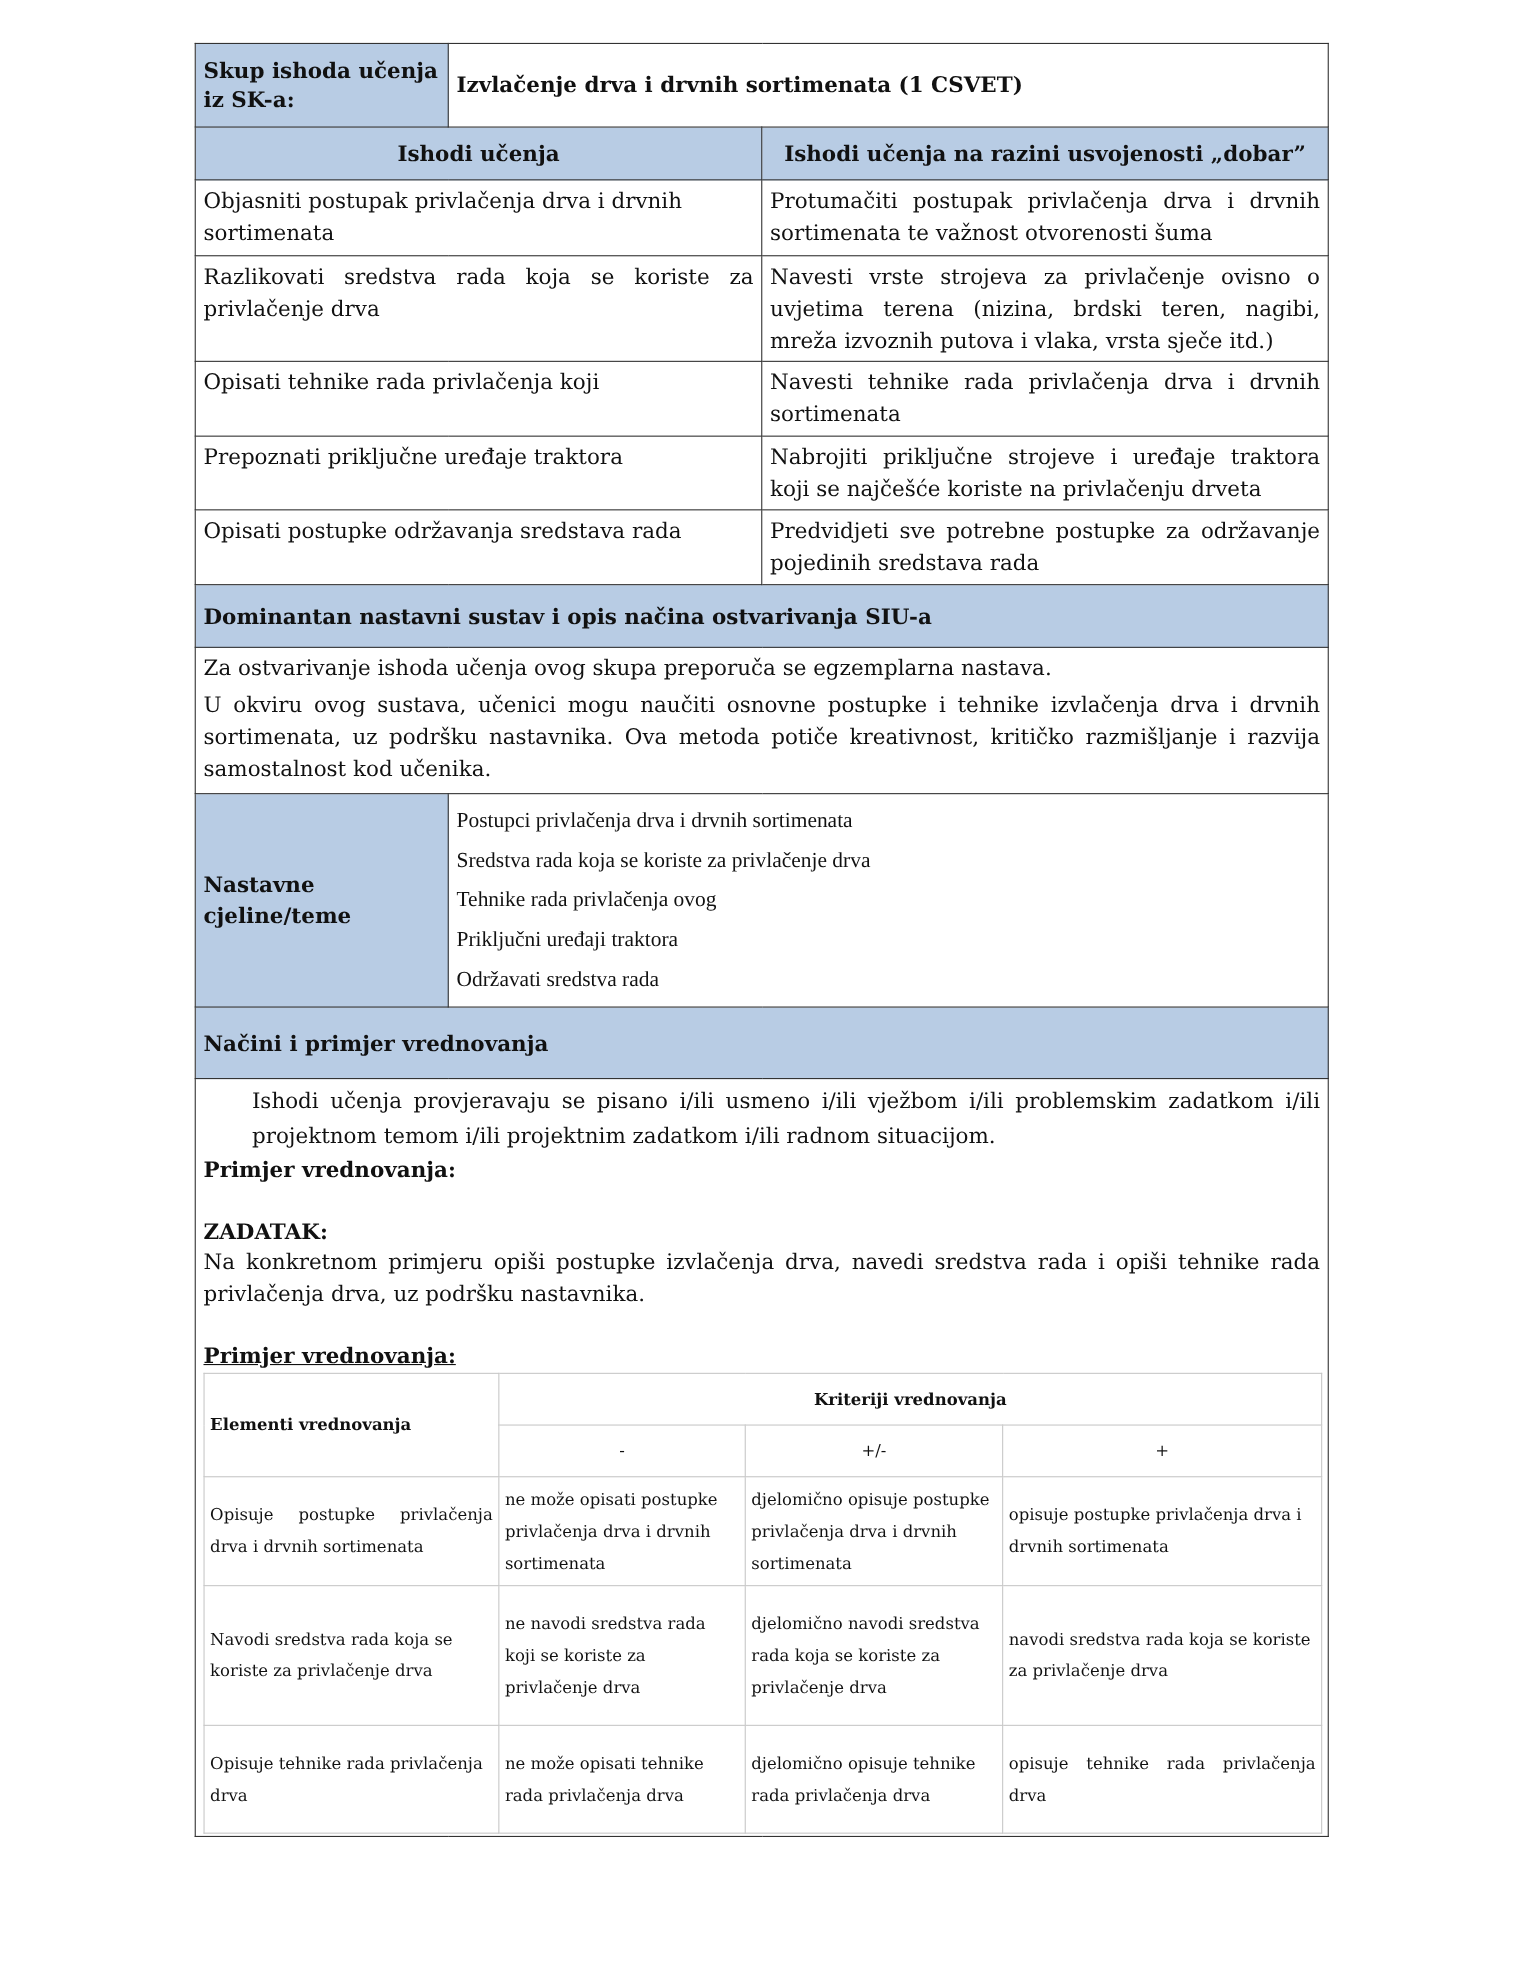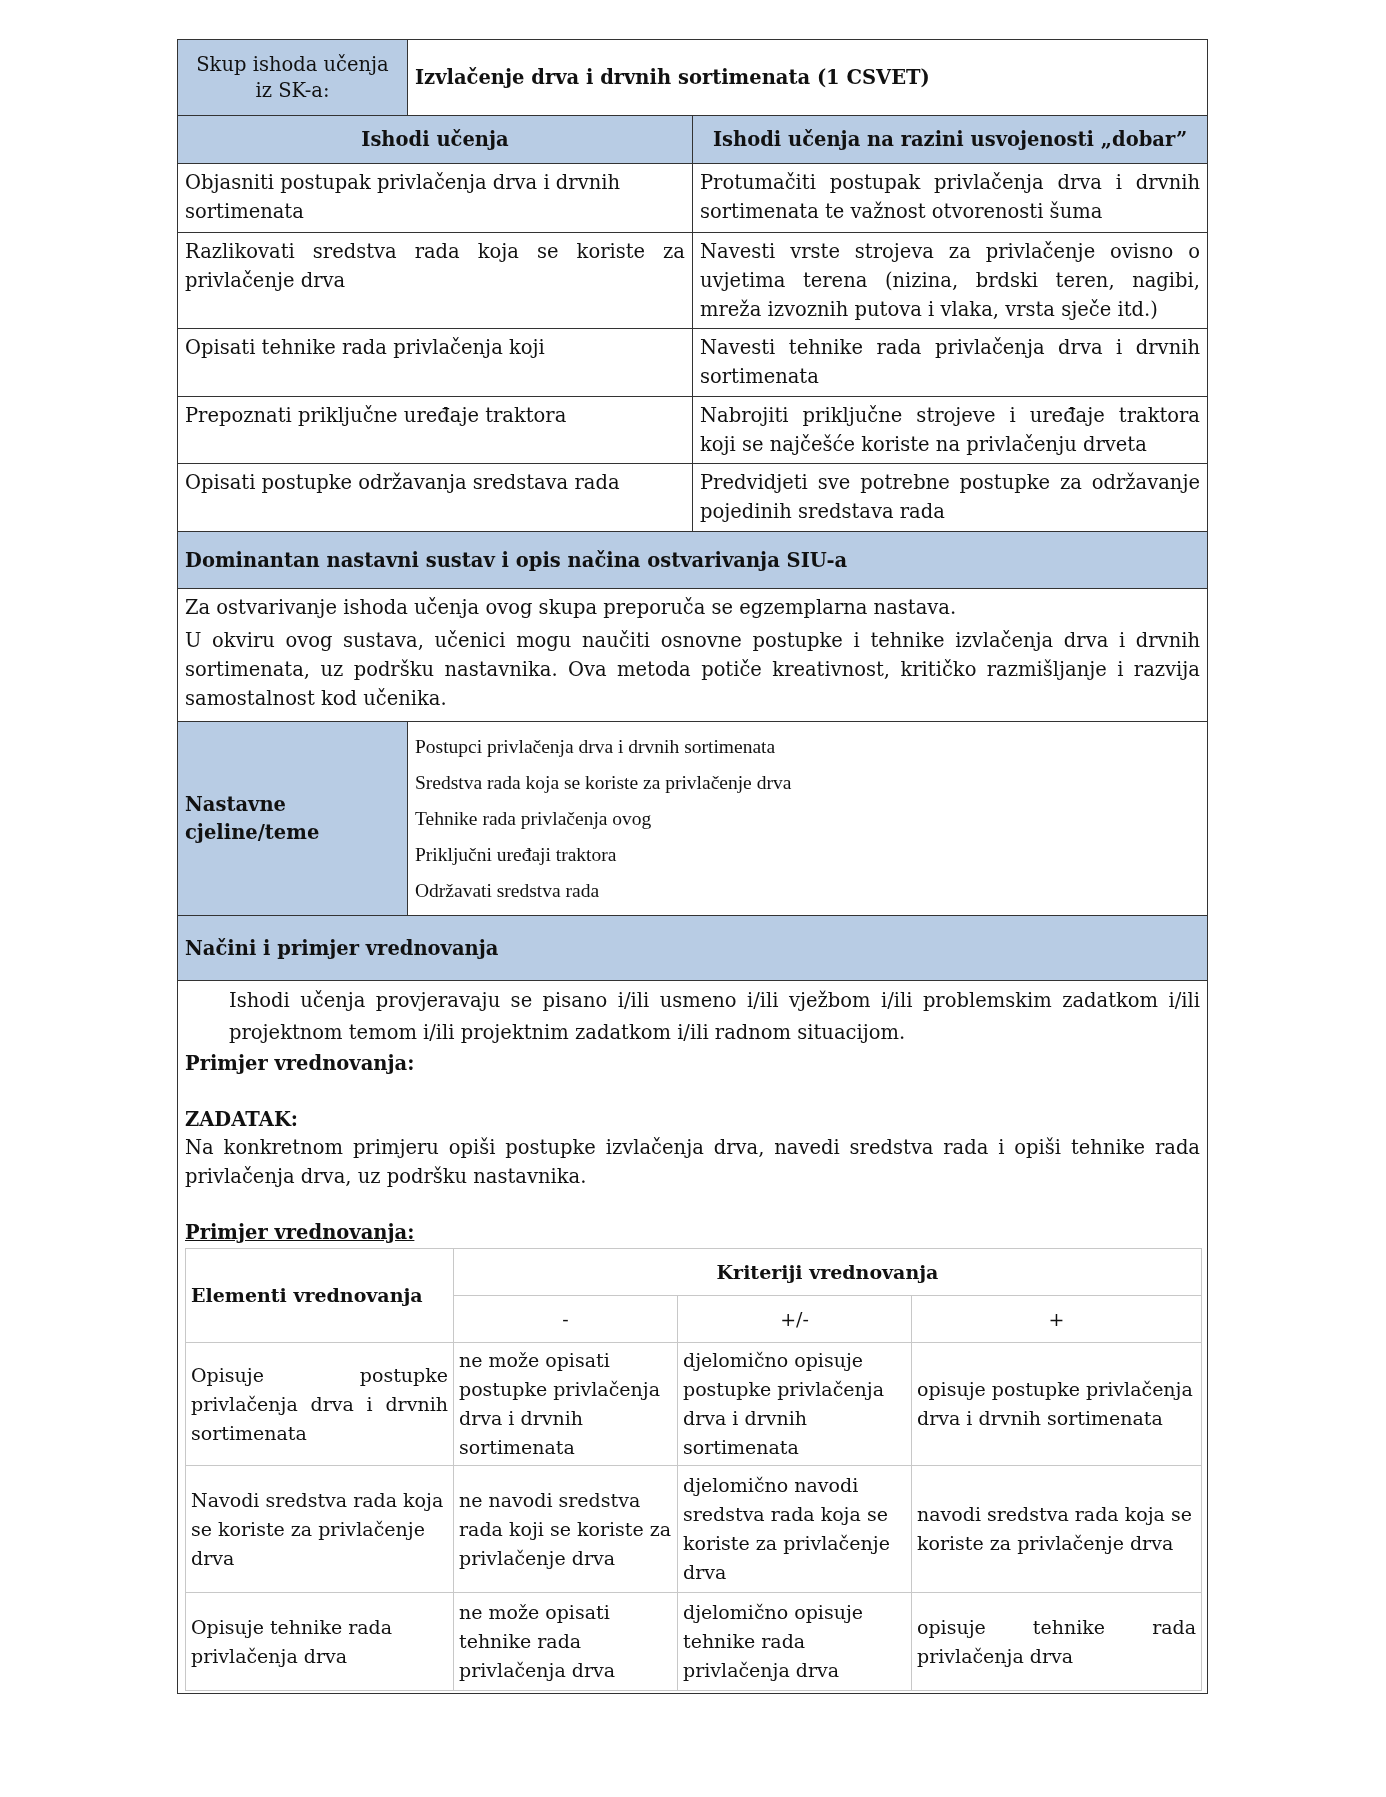--- a/index.html
+++ b/index.html
@@ -5,32 +5,32 @@
   html, body { margin: 0; padding: 0; background: #ffffff; }
   body { width: 1386px; height: 1797px; position: relative; overflow: hidden;
          font-family: "DejaVu Serif", "Liberation Serif", serif; color: #111; }
   .doc { position: absolute; left: 177px; top: 39px; width: 1030px; }
   table.main { width: 1030px; border-collapse: collapse; table-layout: fixed; }
   table.main td { border: 1.5px solid #333; padding: 4px 7px; vertical-align: top;
                   font-size: 19.5px; line-height: 29px; }
   .hdr { background: #b8cce4; }
   .bold { font-weight: bold; }
   .just { text-align: justify; margin-left: 48px; }
-  .title-lbl { height: 67px; vertical-align: middle !important; font-weight: normal; line-height: 26px !important; text-align: center; }
+  .title-lbl { height: 67px; vertical-align: middle !important; font-weight: bold; line-height: 26px !important; }
   .title-val { vertical-align: middle !important; font-weight: bold; }
   .colhdr { height: 39px; vertical-align: middle !important; font-weight: bold; text-align: center; }
   .sec-hdr { height: 48px; vertical-align: middle !important; font-weight: bold; }
   .desc p { margin: 0 0 4px 0; text-align: justify; }
   .teme-lbl { vertical-align: middle !important; font-weight: bold; line-height: 28px !important; }
   .teme-list div { line-height: 36px; }
   .body-cell p { margin: 0; text-align: justify; }
   .underline { text-decoration: underline; }
   table.rubric { width: 1016px; border-collapse: collapse; table-layout: fixed; margin: 2px 0 0 0; }
   table.rubric td { border: 1.5px solid #c8c8c8; padding: 3px 5px; vertical-align: middle;
-                    font-size: 19px; line-height: 29px; }
+                    font-size: 15px; line-height: 29px; }
   .r-sub { height: 40px; text-align: center; }
   .r-top { height: 40px; text-align: center; font-weight: bold; }
 </style>
 </head>
 <body>
 
 <div class="doc">
   <table class="main">
     <colgroup>
       <col style="width:230px">

